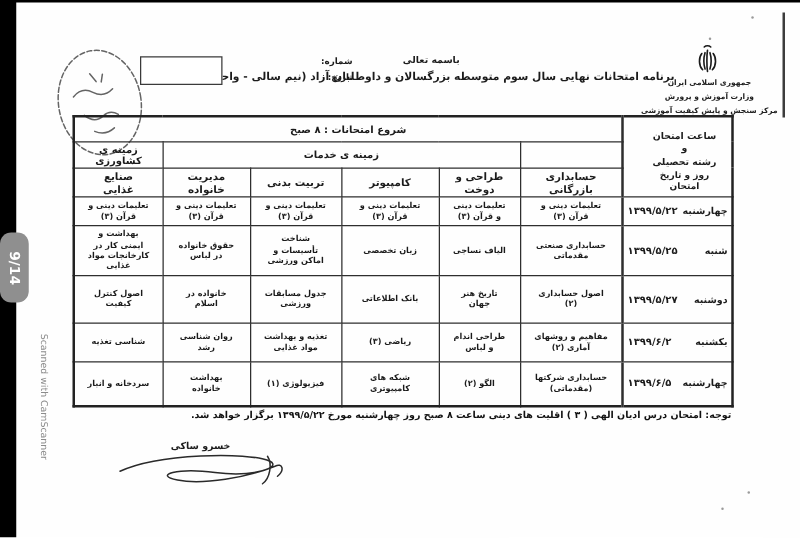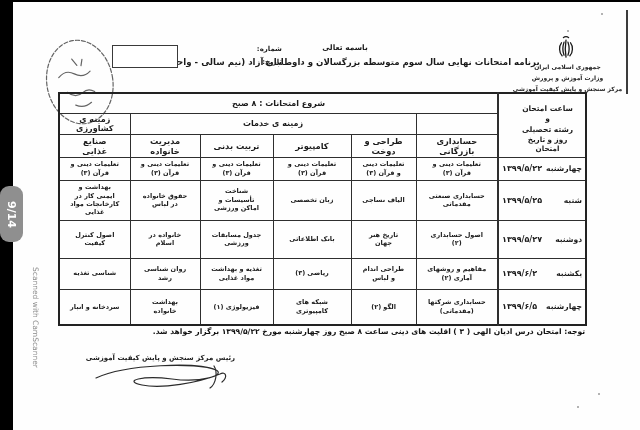--- a/index.html
+++ b/index.html
@@ -224,21 +224,21 @@
           <td class="subj">شبکه های کامپیوتری</td>
           <td class="subj">فیزیولوژی (۱)</td>
           <td class="subj">بهداشت خانواده</td>
           <td class="subj">سردخانه و انبار</td>
         </tr>
       </tbody>
   </table>
 
   <div class="note">توجه: امتحان درس ادیان الهی ( ۳ ) اقلیت های دینی ساعت  ۸ صبح روز چهارشنبه مورخ ۱۳۹۹/۵/۲۲ برگزار خواهد شد.</div>
   <div class="sig">
-    <div class="sigtitle">رئیس مرکز سنجش و پایش کیفیت آموزشی</div>
+    <div class="signame">خسرو ساکی</div>
     <div class="sigscribble">
       <svg width="150" height="32" viewBox="0 0 150 32" fill="none" stroke="#2a2a2a" stroke-width="1.2" stroke-linecap="round">
         <path d="M10 18 C40 4 112 2 130 10 C140 15 116 23 86 19 C56 15 36 21 56 25 C76 29 112 23 134 14 C140 11 142 17 136 22"></path>
         <path d="M128 6 C132 12 130 24 124 28"></path>
       </svg>
     </div>
   </div>
 
 </div>
 

